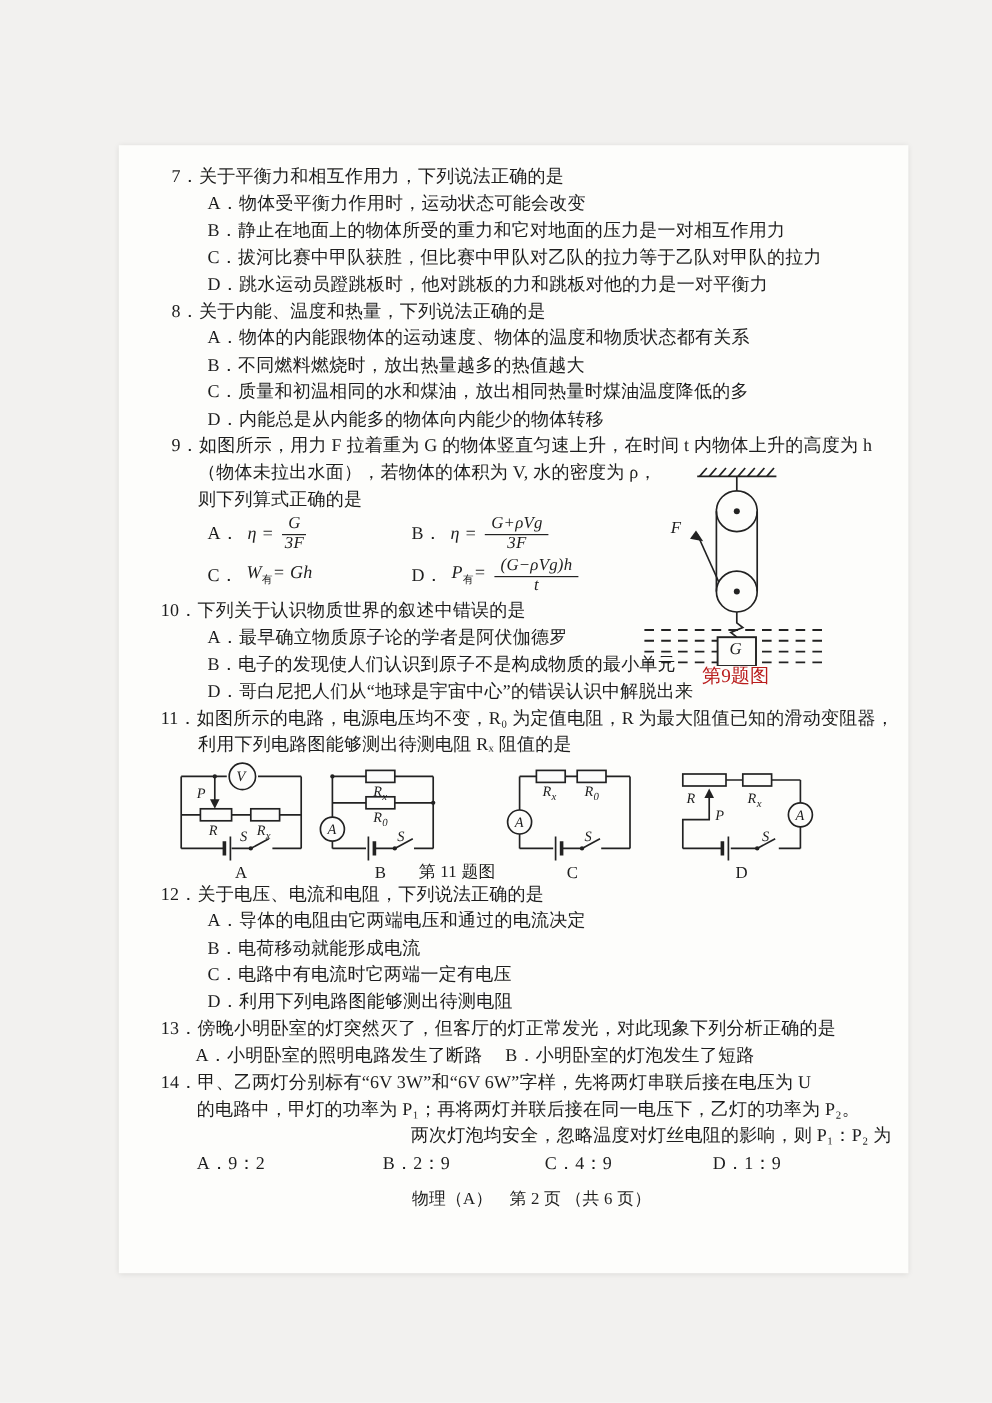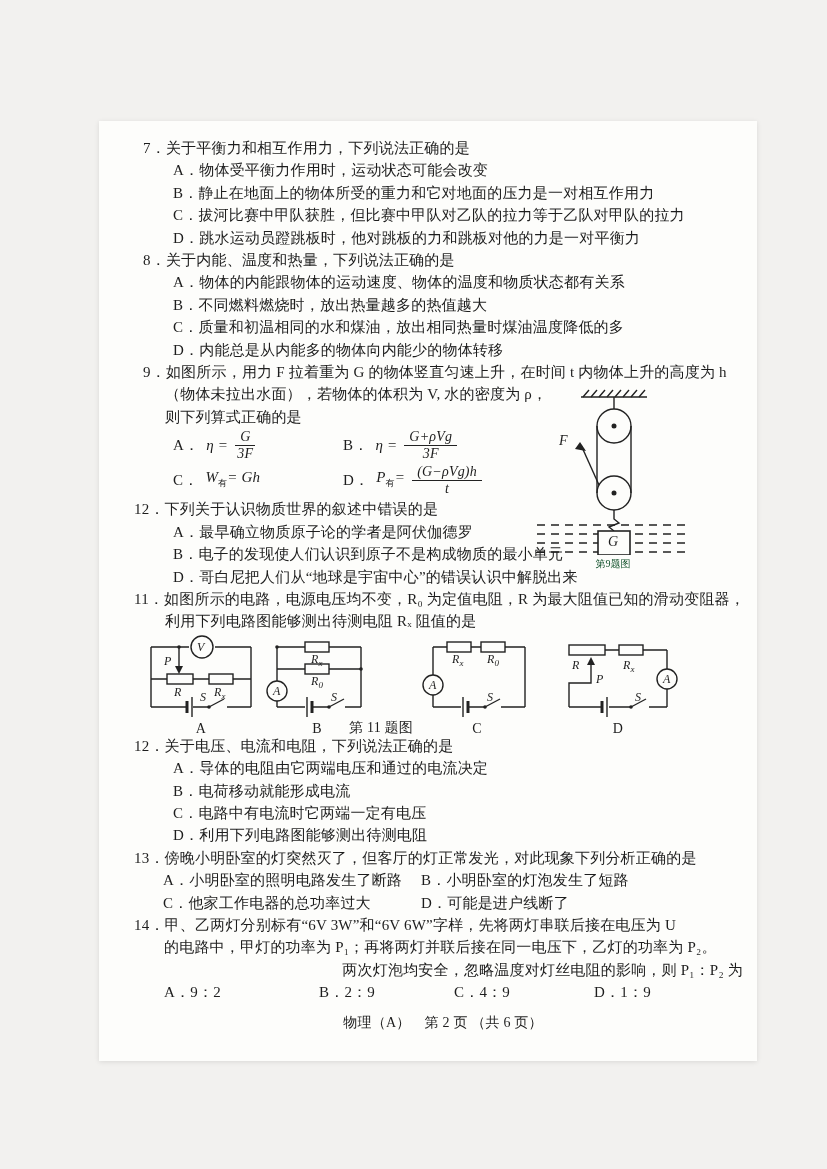--- a/index.html
+++ b/index.html
@@ -26,21 +26,21 @@
   sub{font-size:9px;}
   
   .frow{display:flex;align-items:center;padding-left:30px;}
   .frow1{height:34px;}
   .frow2{height:36px;}
   .fcell{width:170px;display:flex;align-items:center;gap:7px;}
   .frac{display:inline-flex;flex-direction:column;text-align:center;font-size:14px;line-height:16px;}
   .frac .num{padding:0 5px;border-bottom:1.2px solid #222;}
   
   .fig9{position:absolute;left:424px;top:266px;width:180px;text-align:center;}
-  .figcap{font-size:10px;line-height:18px;color:#14532d;}
+  .figcap{font-size:16px;line-height:18px;color:#b91c1c;}
   .fig11{position:relative;height:100px;margin-top:2px;}
   .circ{position:absolute;top:0;}
   .circ svg{display:block;}
   .clabel{position:absolute;font-size:12px;font-style:italic;line-height:12px;white-space:nowrap;}
   .cname{text-align:center;font-size:14px;margin-top:-1px;font-style:normal;}
   .cap11{position:absolute;left:168px;top:82px;width:140px;text-align:center;font-size:14px;}
   .q14opts{display:flex;padding-left:21px;white-space:nowrap;align-items:center;}
   .q14opts span{display:inline-block;}
   .q14opts .o1{width:155px;} .q14opts .o2{width:135px;} .q14opts .o3{width:140px;}
   .q13row{display:flex;padding-left:20px;white-space:nowrap;}
@@ -131,21 +131,21 @@
           <span><span class="it">P</span><sub>有</sub><span class="it">=</span></span>
           <span class="frac">
               <span class="num it">(G−ρVg)h</span>
               <span class="den it">t</span>
             </span>
         </span>
       </div>
     </div>
 
     <div>
-      <div class="stem shift">12．下列关于认识物质世界的叙述中错误的是</div>
+      <div class="stem shift">10．下列关于认识物质世界的叙述中错误的是</div>
       <div class="opt">A．最早确立物质原子论的学者是阿伏伽德罗</div>
       <div class="opt">B．电子的发现使人们认识到原子不是构成物质的最小单元</div>
       <div class="opt">D．哥白尼把人们从“地球是宇宙中心”的错误认识中解脱出来</div>
     </div>
 
     <div>
       <div class="stem shift">11．如图所示的电路，电源电压均不变，R₀ 为定值电阻，R 为最大阻值已知的滑动变阻器，</div>
       <div class="opt" style="padding-left:22px;">利用下列电路图能够测出待测电阻 Rₓ 阻值的是</div>
 
       <div class="fig11">
@@ -254,24 +254,20 @@
       <div class="opt">C．电路中有电流时它两端一定有电压</div>
       <div class="opt">D．利用下列电路图能够测出待测电阻</div>
     </div>
 
     <div>
       <div class="stem shift">13．傍晚小明卧室的灯突然灭了，但客厅的灯正常发光，对此现象下列分析正确的是</div>
       <div class="q13row">
         <span class="col1">A．小明卧室的照明电路发生了断路</span>
         <span>B．小明卧室的灯泡发生了短路</span>
       </div>
-      <div class="q13row">
-        <span class="col1">C．他家工作电器的总功率过大</span>
-        <span>D．可能是进户线断了</span>
-      </div>
     </div>
 
     <div>
       <div class="stem shift">14．甲、乙两灯分别标有“6V  3W”和“6V  6W”字样，先将两灯串联后接在电压为 U</div>
       <div class="opt" style="padding-left:21px;">的电路中，甲灯的功率为 P₁；再将两灯并联后接在同一电压下，乙灯的功率为 P₂。</div>
       <div class="opt" style="padding-left:21px;text-align:right;">两次灯泡均安全，忽略温度对灯丝电阻的影响，则 P₁：P₂ 为</div>
       <div class="q14opts">
         <span class="o1">A．9：2</span>
         <span class="o2">B．2：9</span>
         <span class="o3">C．4：9</span>

